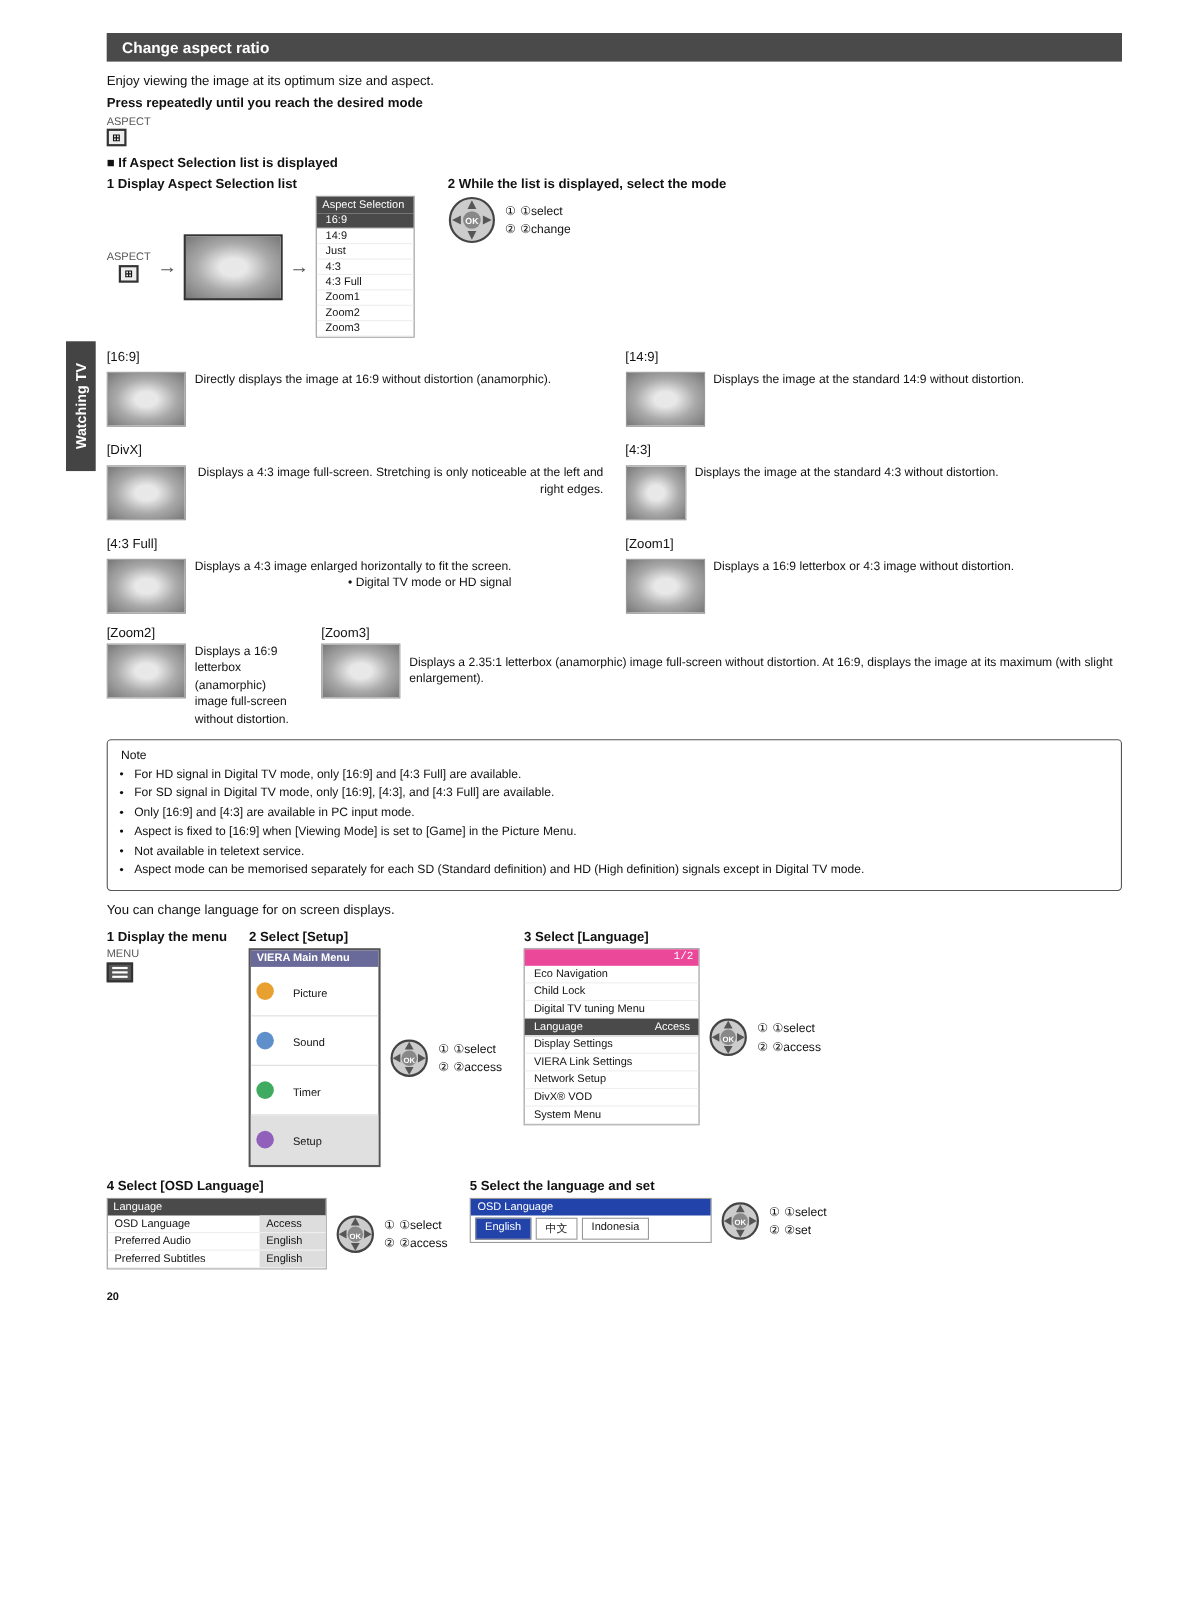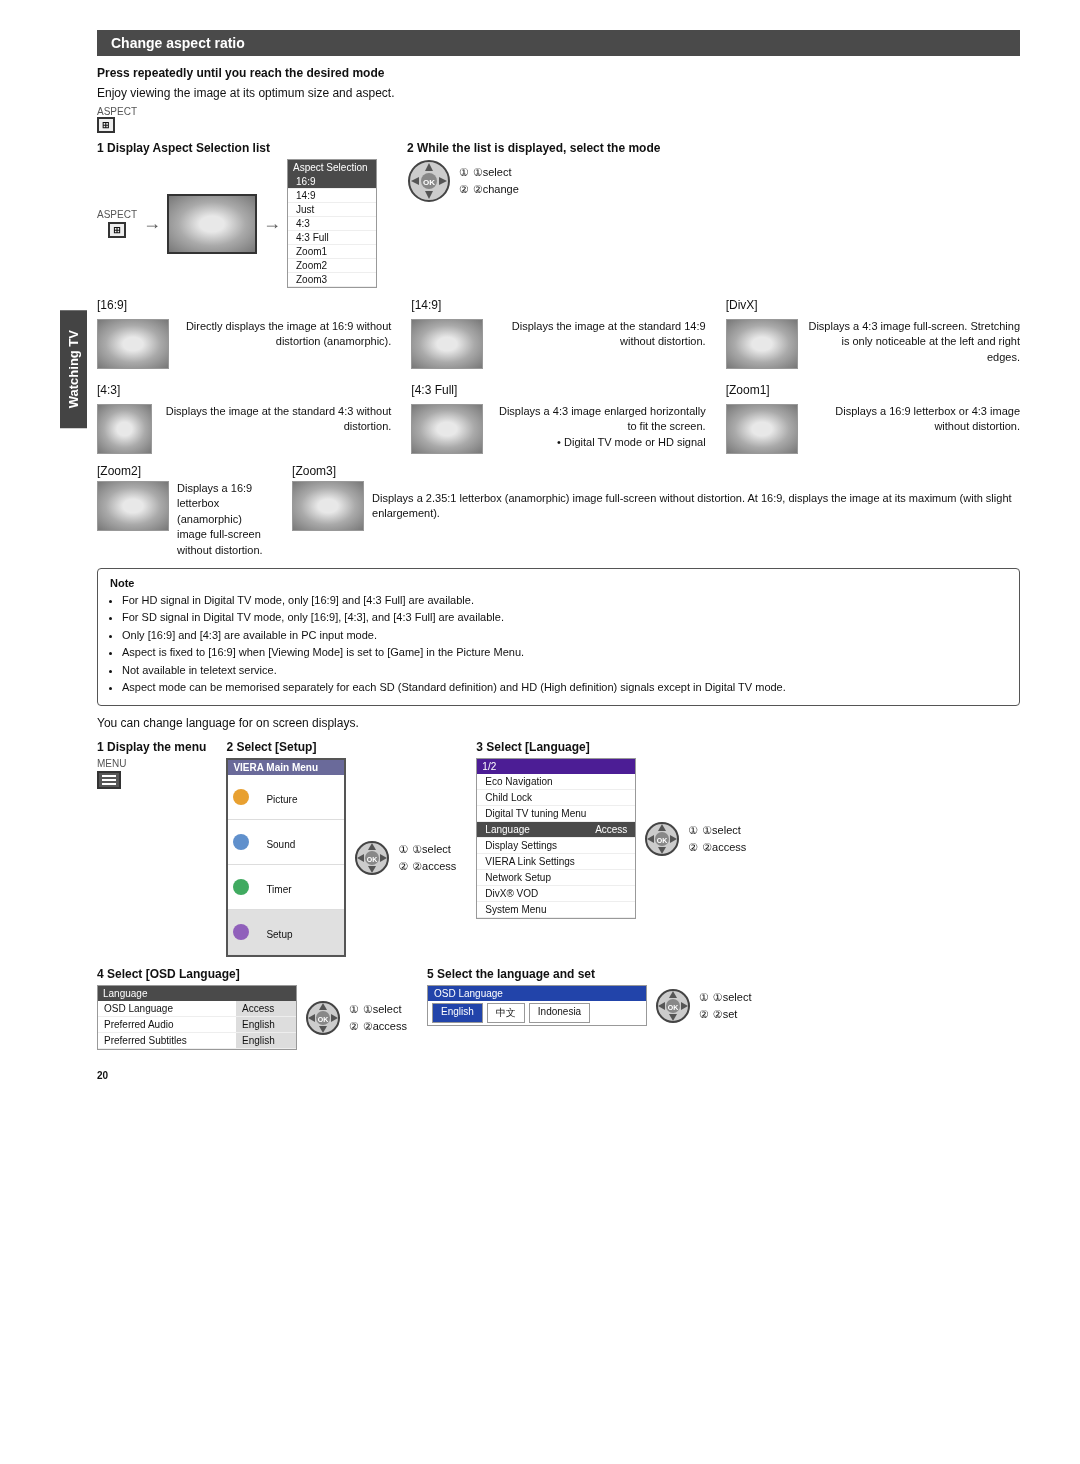--- a/index.html
+++ b/index.html
@@ -71,21 +71,21 @@
     }
     .arrow-label {
       display: flex;
       align-items: center;
       gap: 4px;
       font-size: 11px;
     }
     
     .modes-grid {
       display: grid;
-      grid-template-columns: 1fr 1fr 1fr;
+      grid-template-columns: 1fr 1fr;
       gap: 14px 20px;
       margin: 10px 0;
     }
     .mode-item {
       display: flex;
       flex-direction: column;
       gap: 4px;
     }
     .mode-header {
       font-size: 12px;
@@ -132,21 +132,21 @@
     }
     
     .note-box {
       border: 1px solid #555;
       border-radius: 4px;
       padding: 8px 12px;
       margin: 10px 0;
       font-size: 11px;
     }
     .note-box .note-title {
-      font-weight: bold;
+      font-weight: normal;
       margin-bottom: 4px;
     }
     .note-box ul { padding-left: 12px; }
     .note-box li { list-style: disc; margin-bottom: 2px; line-height: 1.4; }
     
     .osd-steps {
       display: flex;
       gap: 20px;
       align-items: flex-start;
       margin: 10px 0;
@@ -185,26 +185,27 @@
     .viera-menu-item.highlight {
       background: #e0e0e0;
     }
     
     .lang-menu {
       border: 1px solid #999;
       width: 160px;
       font-size: 10px;
     }
     .lang-menu .lang-header {
-      background: #4c1d95;
+      background: #ec4899;
       color: #fff;
       padding: 2px 5px;
       display: flex;
-      justify-content: flex-start;
-      font-size: 10px;
+      justify-content: flex-end;
+      font-size: 10px;
+      font-family: Liberation Mono, monospace;
     }
     .lang-menu .lang-item {
       padding: 2px 8px;
       border-bottom: 1px solid #eee;
       display: flex;
       justify-content: space-between;
     }
     .lang-menu .lang-item.highlight {
       background: #4a4a4a;
       color: #fff;
@@ -315,29 +316,33 @@
 </head>
 <body>
 
 <div class="page-wrapper">
   <div class="sidebar-label">Watching TV</div>
 
   <div class="main-content">
 
     <div class="section-header">Change aspect ratio</div>
 
+    <p class="intro-text">Enjoy viewing the image at its optimum size and aspect.</p>
+
     <p class="intro-text bold">Press repeatedly until you reach the desired mode</p>
-
-    <p class="intro-text">Enjoy viewing the image at its optimum size and aspect.</p>
 
     <div style="margin-bottom:8px;">
       <div style="font-size:10px;color:#555;">ASPECT</div>
       <div class="small-icon">⊞</div>
     </div>
 
+    <div class="subsection-title">
+      <span>■ </span>
+      <span>If Aspect Selection list is displayed</span>
+    </div>
 
     <div class="steps-row">
 
       <div class="step">
         <div class="step-label">1 Display Aspect Selection list</div>
         <div class="aspect-screen-mockup">
 
           <div style="display:flex;flex-direction:column;align-items:center;gap:2px;">
             <div style="font-size:10px;color:#555;">ASPECT</div>
             <div class="small-icon">⊞</div>

